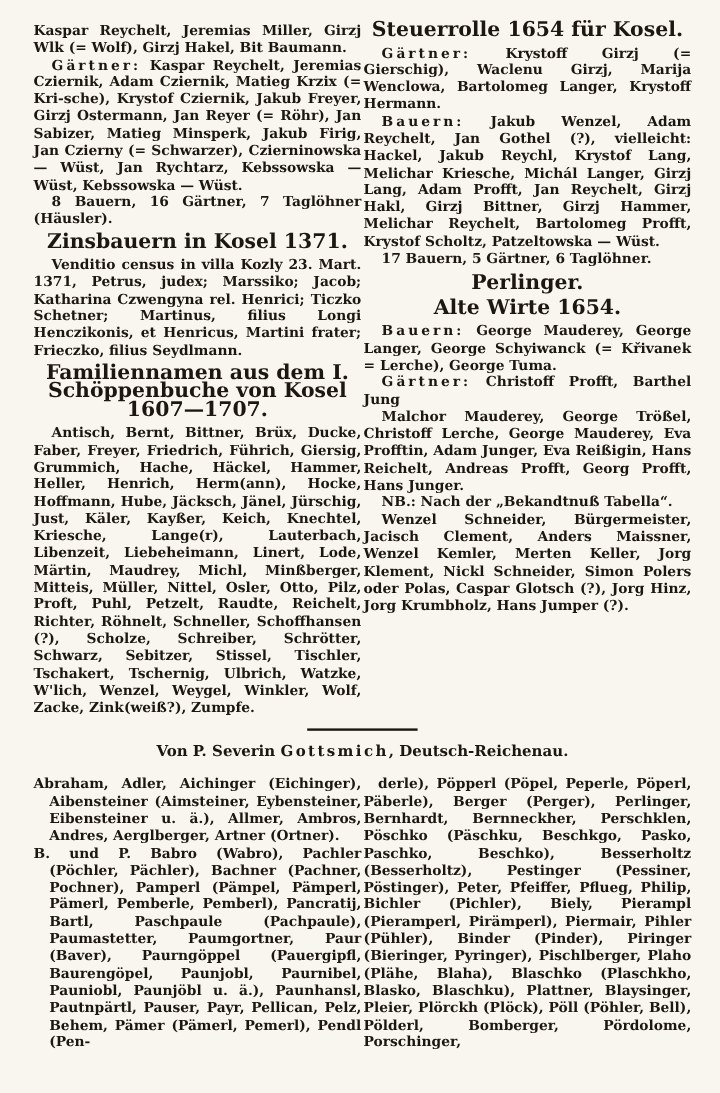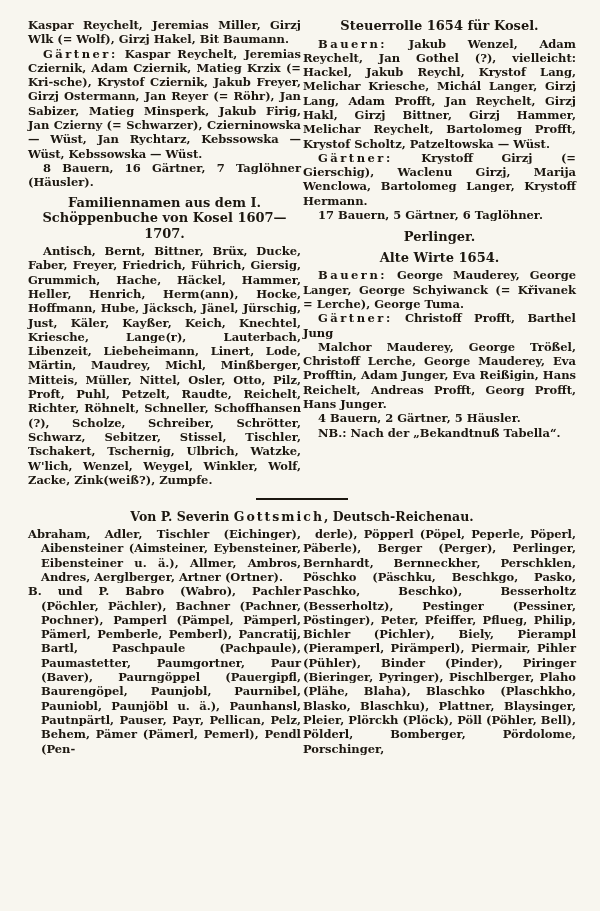--- a/index.html
+++ b/index.html
@@ -20,76 +20,78 @@
   .pagehead{
     text-align:center;font-size:12px;letter-spacing:1px;margin-bottom:13px;
   }
   .cols{display:flex;gap:2px;}
   .col{flex:1;min-width:0;font-size:11.5px;line-height:14.3px;text-align:justify;}
   p.para{margin:0;}
   p.ind{text-indent:15px;}
   p.cont{text-indent:12px;}
   p.hang{padding-left:13px;text-indent:-13px;}
   .h-col{
-    text-align:center;font-size:13px;line-height:15.5px;
+    text-align:center;font-size:17px;line-height:15.5px;
     margin:5px 6px 3px;font-weight:700;text-indent:0;
   }
   .h-col.tight{margin-top:7px;}
   .spaced{letter-spacing:2.5px;}
   .divider{
     width:92px;border:0;border-top:2.5px solid var(--ink);
     margin:11px auto 9px;
   }
   .art-title{
     text-align:center;font-size:19px;line-height:23.5px;
     margin:2px 4px 7px;font-weight:700;
   }
-  .byline{text-align:center;font-size:12.5px;margin:0 0 3px;}
+  .byline{text-align:center;font-size:12.5px;margin:0 0 13px;}
   .byline .spaced{letter-spacing:2px;}
 </style>
 </head>
 <body>
 
 <div class="page">
 
 
   <div class="cols">
 
     <div class="col">
       <p class="para">Kaspar Reychelt, Jeremias Miller, Girzj Wlk (= Wolf), Girzj Hakel, Bit Baumann.</p>
       <p class="para ind"><span class="spaced">Gärtner:</span> <span>Kaspar Reychelt, Jeremias Cziernik, Adam Cziernik, Matieg Krzix (= Kri-sche), Krystof Cziernik, Jakub Freyer, Girzj Ostermann, Jan Reyer (= Röhr), Jan Sabizer, Matieg Minsperk, Jakub Firig, Jan Czierny (= Schwarzer), Czierninowska — Wüst, Jan Rychtarz, Kebssowska — Wüst, Kebssowska — Wüst.</span></p>
       <p class="para ind">8 Bauern, 16 Gärtner, 7 Taglöhner (Häusler).</p>
+      <h3 class="h-col">Zinsbauern in Kosel 1371.</h3>
+      <p class="para ind">Venditio census in villa Kozly 23. Mart. 1371, Petrus, judex; Marssiko; Jacob; Katharina Czwengyna rel. Henrici; Ticzko Schetner; Martinus, filius Longi Henczikonis, et Henricus, Martini frater; Frieczko, filius Seydlmann.</p>
       <h3 class="h-col">Familiennamen aus dem I. Schöppen­buche von Kosel 1607—1707.</h3>
       <p class="para ind">Antisch, Bernt, Bittner, Brüx, Ducke, Faber, Freyer, Friedrich, Führich, Giersig, Grummich, Hache, Häckel, Hammer, Heller, Henrich, Herm(ann), Hocke, Hoffmann, Hube, Jäcksch, Jänel, Jürschig, Just, Käler, Kayßer, Keich, Knechtel, Kriesche, Lange(r), Lauterbach, Libenzeit, Liebeheimann, Linert, Lode, Märtin, Maudrey, Michl, Minßberger, Mitteis, Müller, Nittel, Osler, Otto, Pilz, Proft, Puhl, Petzelt, Raudte, Reichelt, Richter, Röhnelt, Schneller, Schoffhansen (?), Scholze, Schreiber, Schrötter, Schwarz, Sebitzer, Stissel, Tischler, Tschakert, Tschernig, Ulbrich, Watzke, W'lich, Wenzel, Weygel, Winkler, Wolf, Zacke, Zink(weiß?), Zumpfe.</p>
     </div>
 
     <div class="col">
       <h3 class="h-col" style="margin-top:0">Steuerrolle 1654 für Kosel.</h3>
+      <p class="para ind"><span class="spaced">Gärtner:</span> <span>Krystoff Girzj (= Gierschig), Waclenu Girzj, Marija Wenclowa, Bartolomeg Langer, Krystoff Hermann.</span></p>
       <p class="para ind"><span class="spaced">Bauern:</span> <span>Jakub Wenzel, Adam Reychelt, Jan Gothel (?), vielleicht: Hackel, Jakub Reychl, Krystof Lang, Melichar Kriesche, Michál Langer, Girzj Lang, Adam Profft, Jan Reychelt, Girzj Hakl, Girzj Bittner, Girzj Hammer, Melichar Reychelt, Bartolomeg Profft, Krystof Scholtz, Patzeltowska — Wüst.</span></p>
-      <p class="para ind"><span class="spaced">Gärtner:</span> <span>Krystoff Girzj (= Gierschig), Waclenu Girzj, Marija Wenclowa, Bartolomeg Langer, Krystoff Hermann.</span></p>
       <p class="para ind">17 Bauern, 5 Gärtner, 6 Taglöhner.</p>
       <h3 class="h-col tight">Perlinger.</h3>
       <h3 class="h-col">Alte Wirte 1654.</h3>
       <p class="para ind"><span class="spaced">Bauern:</span> <span>George Mauderey, George Langer, George Schyiwanck (= Křivanek = Lerche), George Tuma.</span></p>
       <p class="para ind"><span class="spaced">Gärtner:</span> <span>Christoff Profft, Barthel Jung</span></p>
       <p class="para ind">Malchor Mauderey, George Trößel, Christoff Lerche, George Mauderey, Eva Profftin, Adam Junger, Eva Reißigin, Hans Reichelt, Andreas Profft, Georg Profft, Hans Junger.</p>
-      <p class="para ind">4 Bauern, 2 Gärtner, 5 Häusler.</p>
       <p class="para ind">NB.: Nach der „Bekandtnuß Tabella“.</p>
+      <p class="para ind">Wenzel Schneider, Bürgermeister, Jacisch Clement, Anders Maissner, Wenzel Kemler, Merten Keller, Jorg Klement, Nickl Schneider, Simon Polers oder Polas, Caspar Glotsch (?), Jorg Hinz, Jorg Krumbholz, Hans Jumper (?).</p>
     </div>
 
   </div>
 
   <hr class="divider">
 
 
   <div class="byline"><span>Von P. Severin</span> <span class="spaced">Gottsmich</span><span>, Deutsch-Reichenau.</span></div>
 
   <div class="cols">
     <div class="col">
-      <p class="para hang">Abraham, Adler, Tischler (Eichinger), Aibensteiner (Aimsteiner, Eybensteiner, Eibensteiner u. ä.), Allmer, Ambros, Andres, Aerglberger, Artner (Ortner).</p>
+      <p class="para hang">Abraham, Adler, Aichinger (Eichinger), Aibensteiner (Aimsteiner, Eybensteiner, Eibensteiner u. ä.), Allmer, Ambros, Andres, Aerglberger, Artner (Ortner).</p>
       <p class="para hang">B. und P. Babro (Wabro), Pachler (Pöchler, Pächler), Bachner (Pachner, Pochner), Pamperl (Pämpel, Pämperl, Pämerl, Pemberle, Pemberl), Pancratij, Bartl, Paschpaule (Pachpaule), Paumastetter, Paumgortner, Paur (Baver), Paurngöppel (Pauergipfl, Baurengöpel, Paunjobl, Paurnibel, Pauniobl, Paunjöbl u. ä.), Paunhansl, Pautnpärtl, Pauser, Payr, Pellican, Pelz, Behem, Pämer (Pämerl, Pemerl), Pendl (Pen-</p>
     </div>
     <div class="col">
       <p class="para cont">derle), Pöpperl (Pöpel, Peperle, Pöperl, Päberle), Berger (Perger), Perlinger, Bernhardt, Bernneckher, Perschklen, Pöschko (Päschku, Beschkgo, Pasko, Paschko, Beschko), Besserholtz (Besserholtz), Pestinger (Pessiner, Pöstinger), Peter, Pfeiffer, Pflueg, Philip, Bichler (Pichler), Biely, Pierampl (Pieramperl, Pirämperl), Piermair, Pihler (Pühler), Binder (Pinder), Piringer (Bieringer, Pyringer), Pischlberger, Plaho (Plähe, Blaha), Blaschko (Plaschkho, Blasko, Blaschku), Plattner, Blaysinger, Pleier, Plörckh (Plöck), Pöll (Pöhler, Bell), Pölderl, Bomberger, Pördolome, Porschinger,</p>
     </div>
   </div>
 
 </div>
 
 </body></html>

